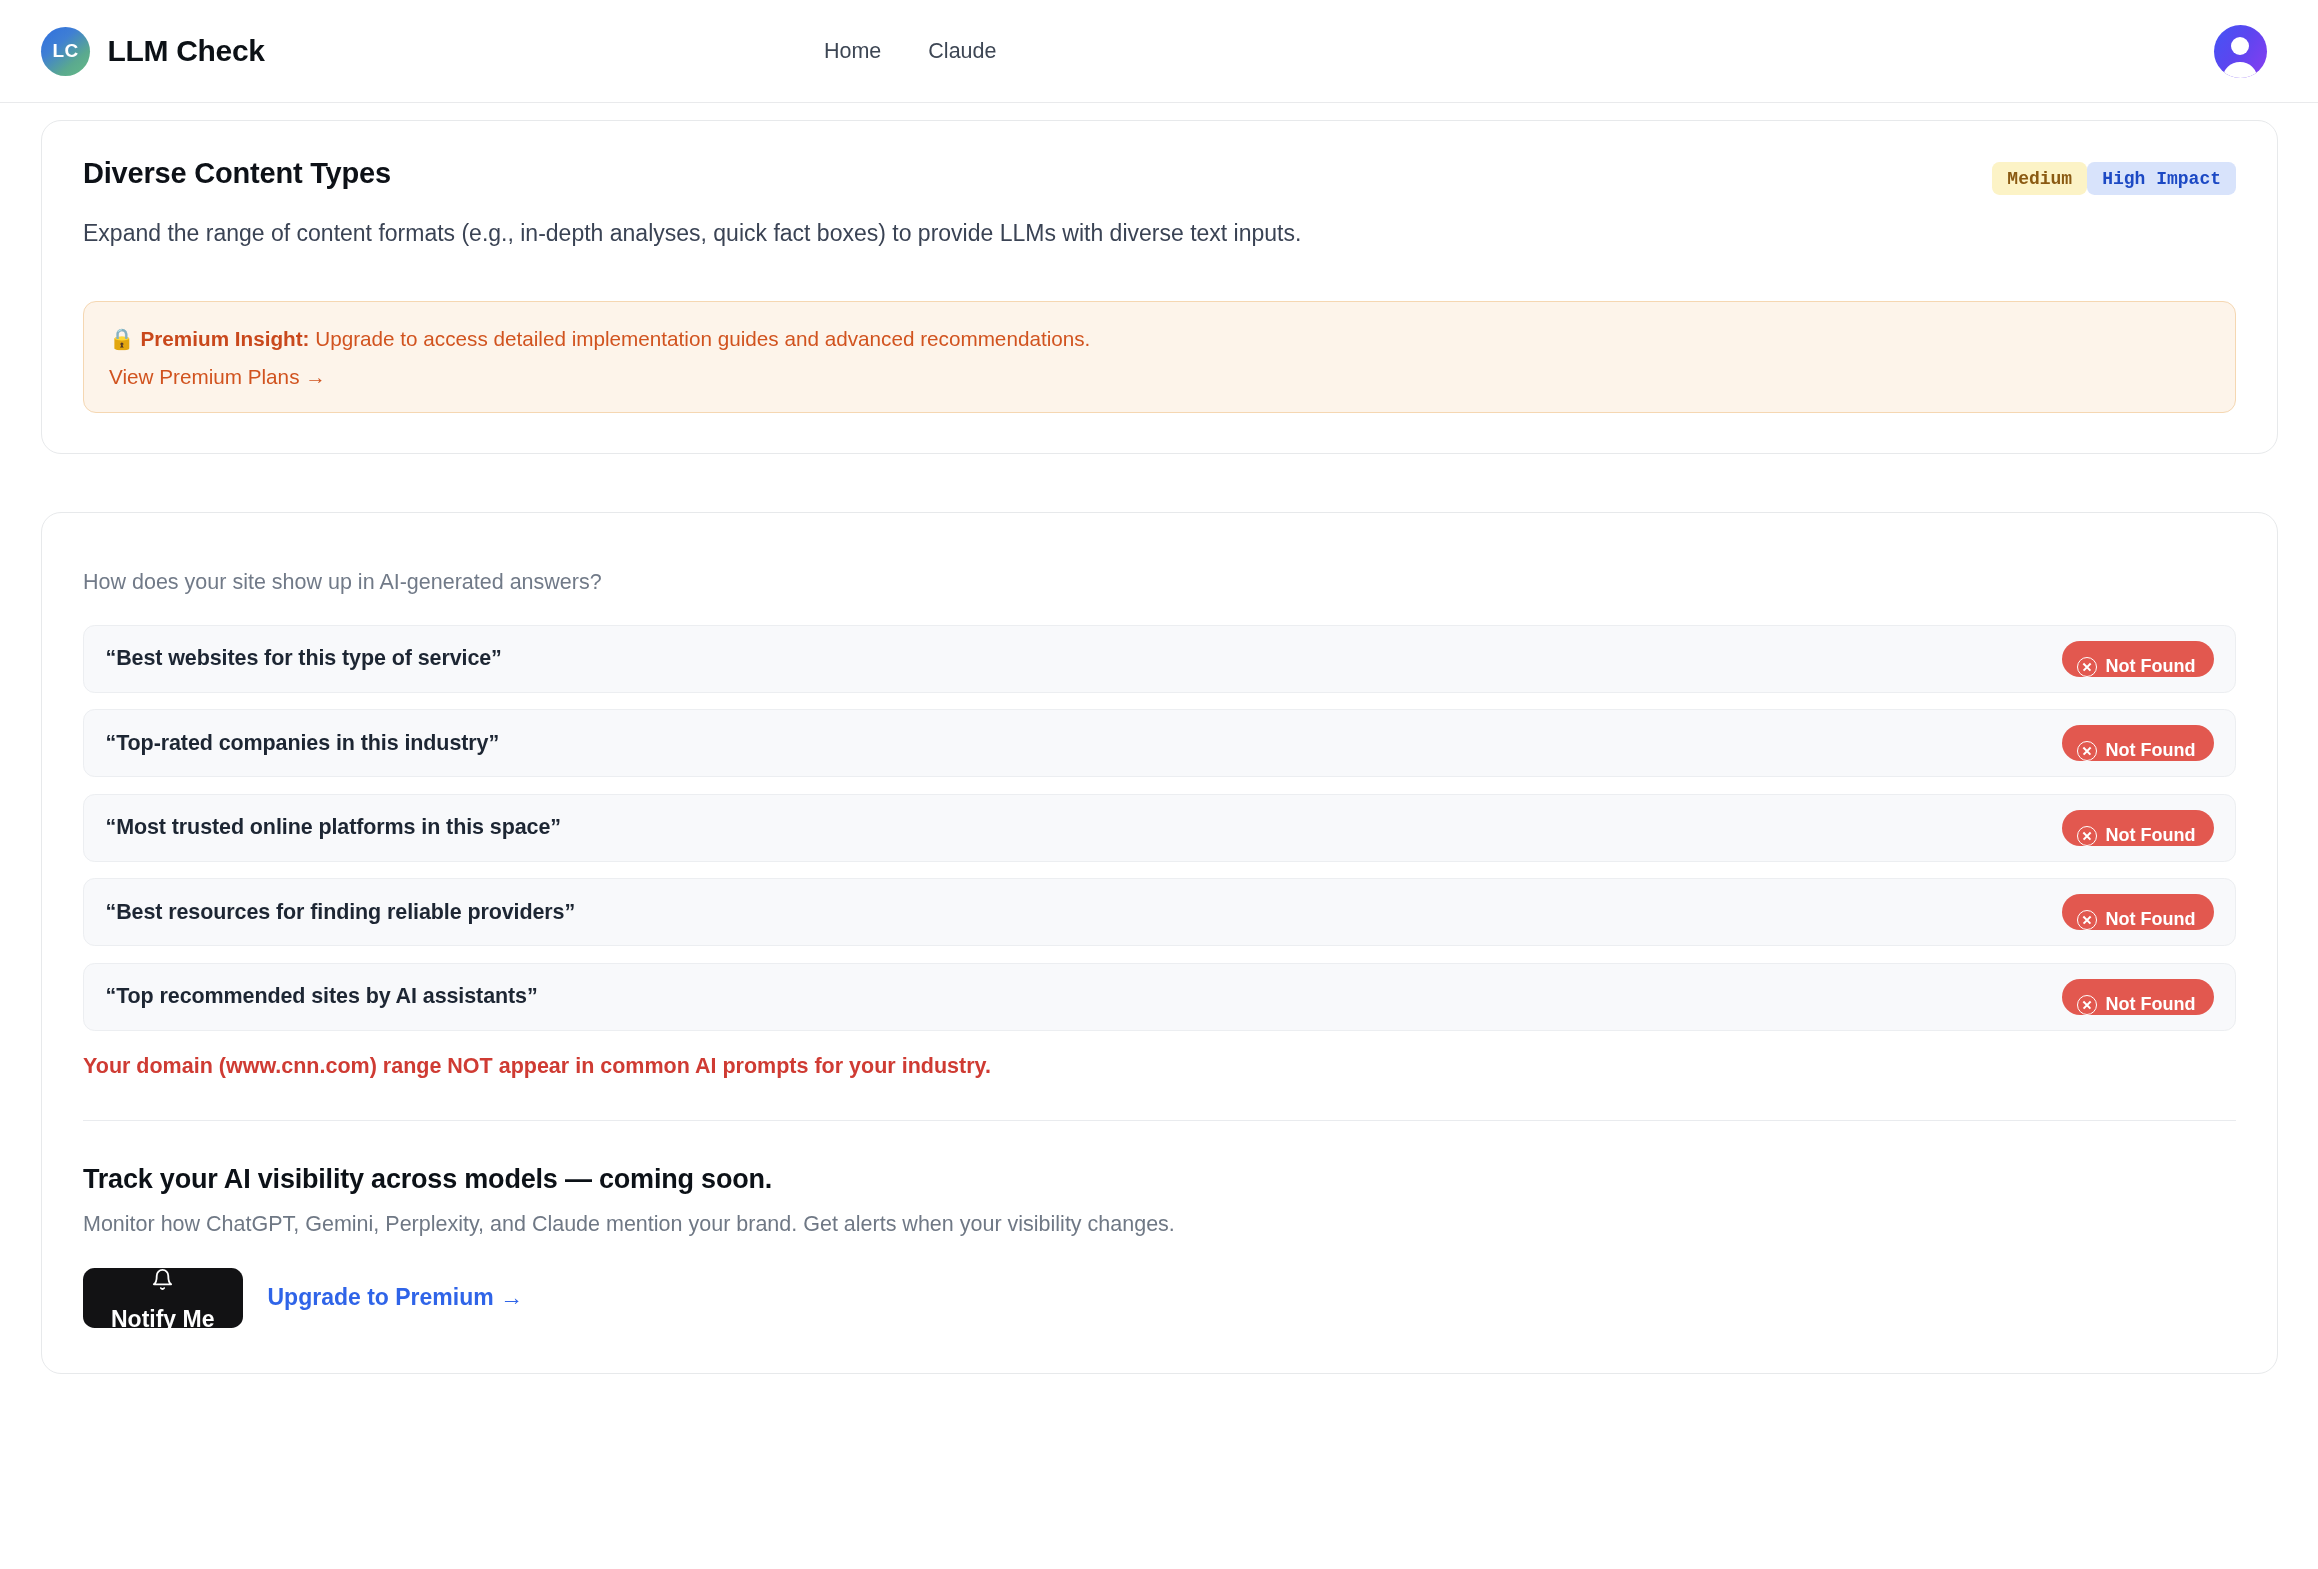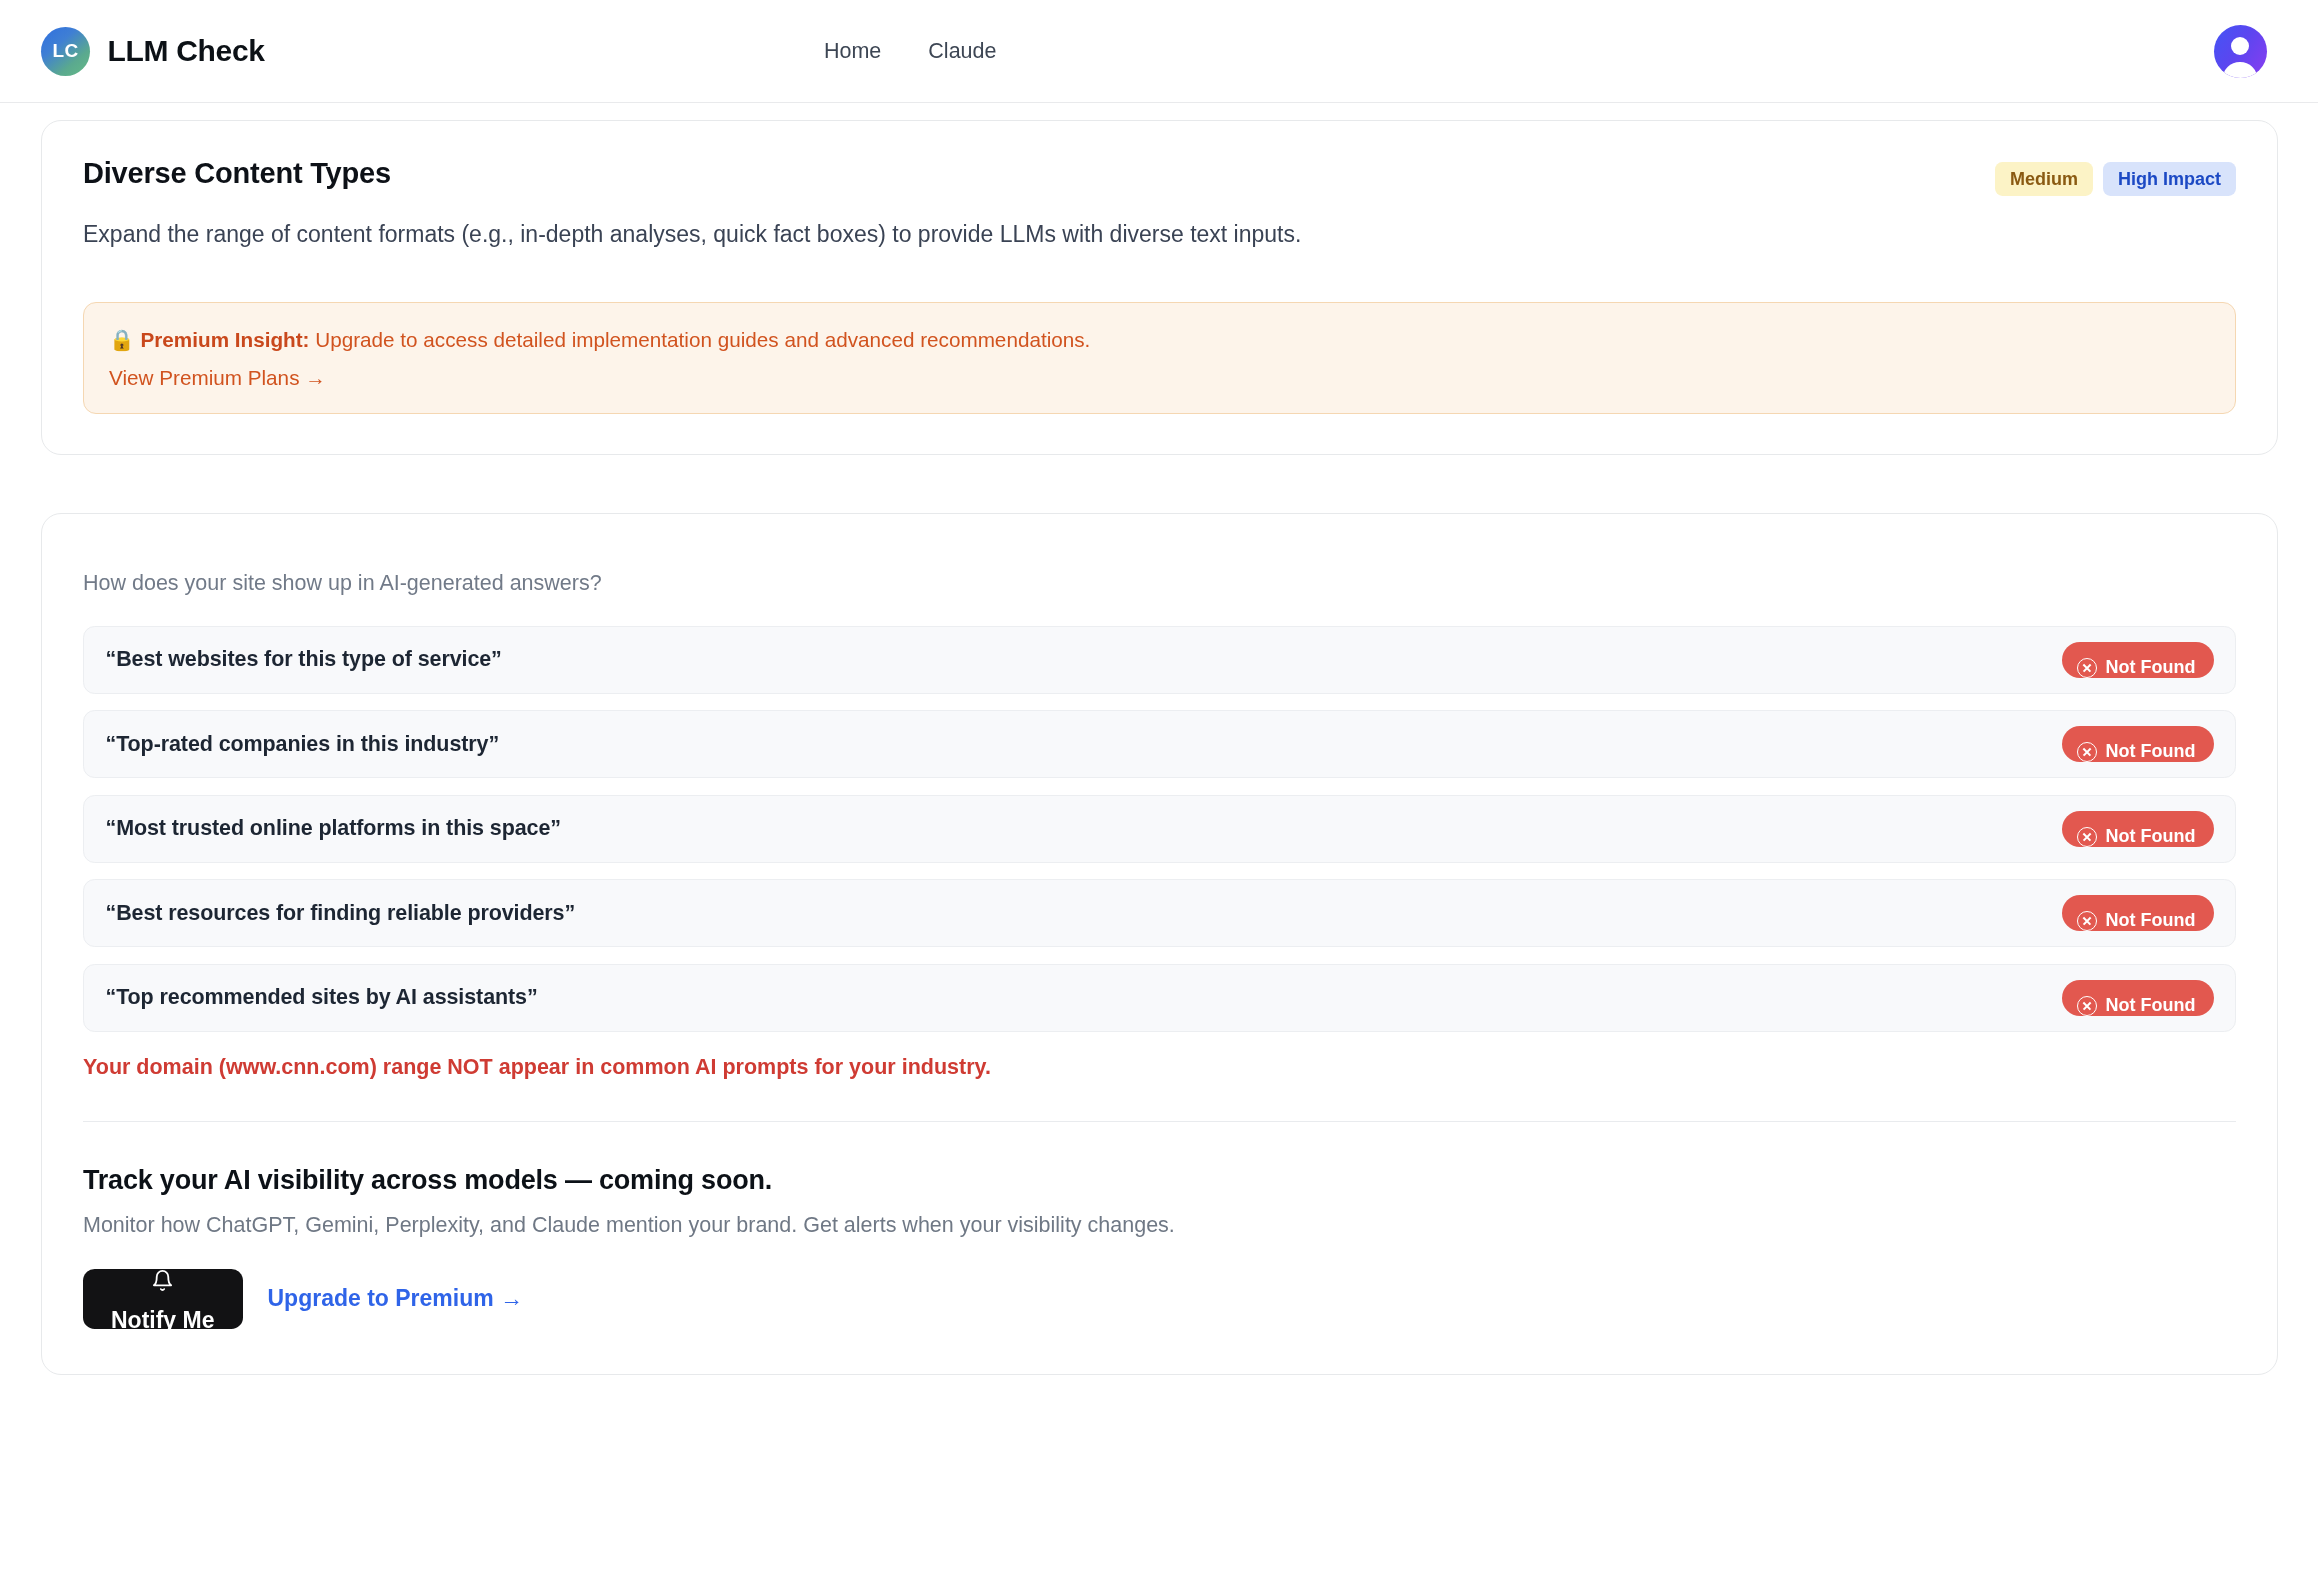--- a/index.html
+++ b/index.html
@@ -122,22 +122,22 @@
   .rec-title {
     font-size: 29px;
     font-weight: bold;
     color: #0d1117;
     letter-spacing: -0.2px;
   }
   .rec-badges {
     margin-left: auto;
     display: flex;
     align-items: flex-start;
-    gap: 10px;
     padding-top: 5px;
+    font-family: Liberation Mono, monospace;
   }
   .badge {
     font-size: 18px;
     font-weight: bold;
     padding: 6.6px 15px;
     border-radius: 7.4px;
     white-space: nowrap;
   }
   .badge-medium { background: #fcf3c6; color: #8a5a12; }
   .badge-impact { background: #d8e3fb; color: #1c49c4; }

